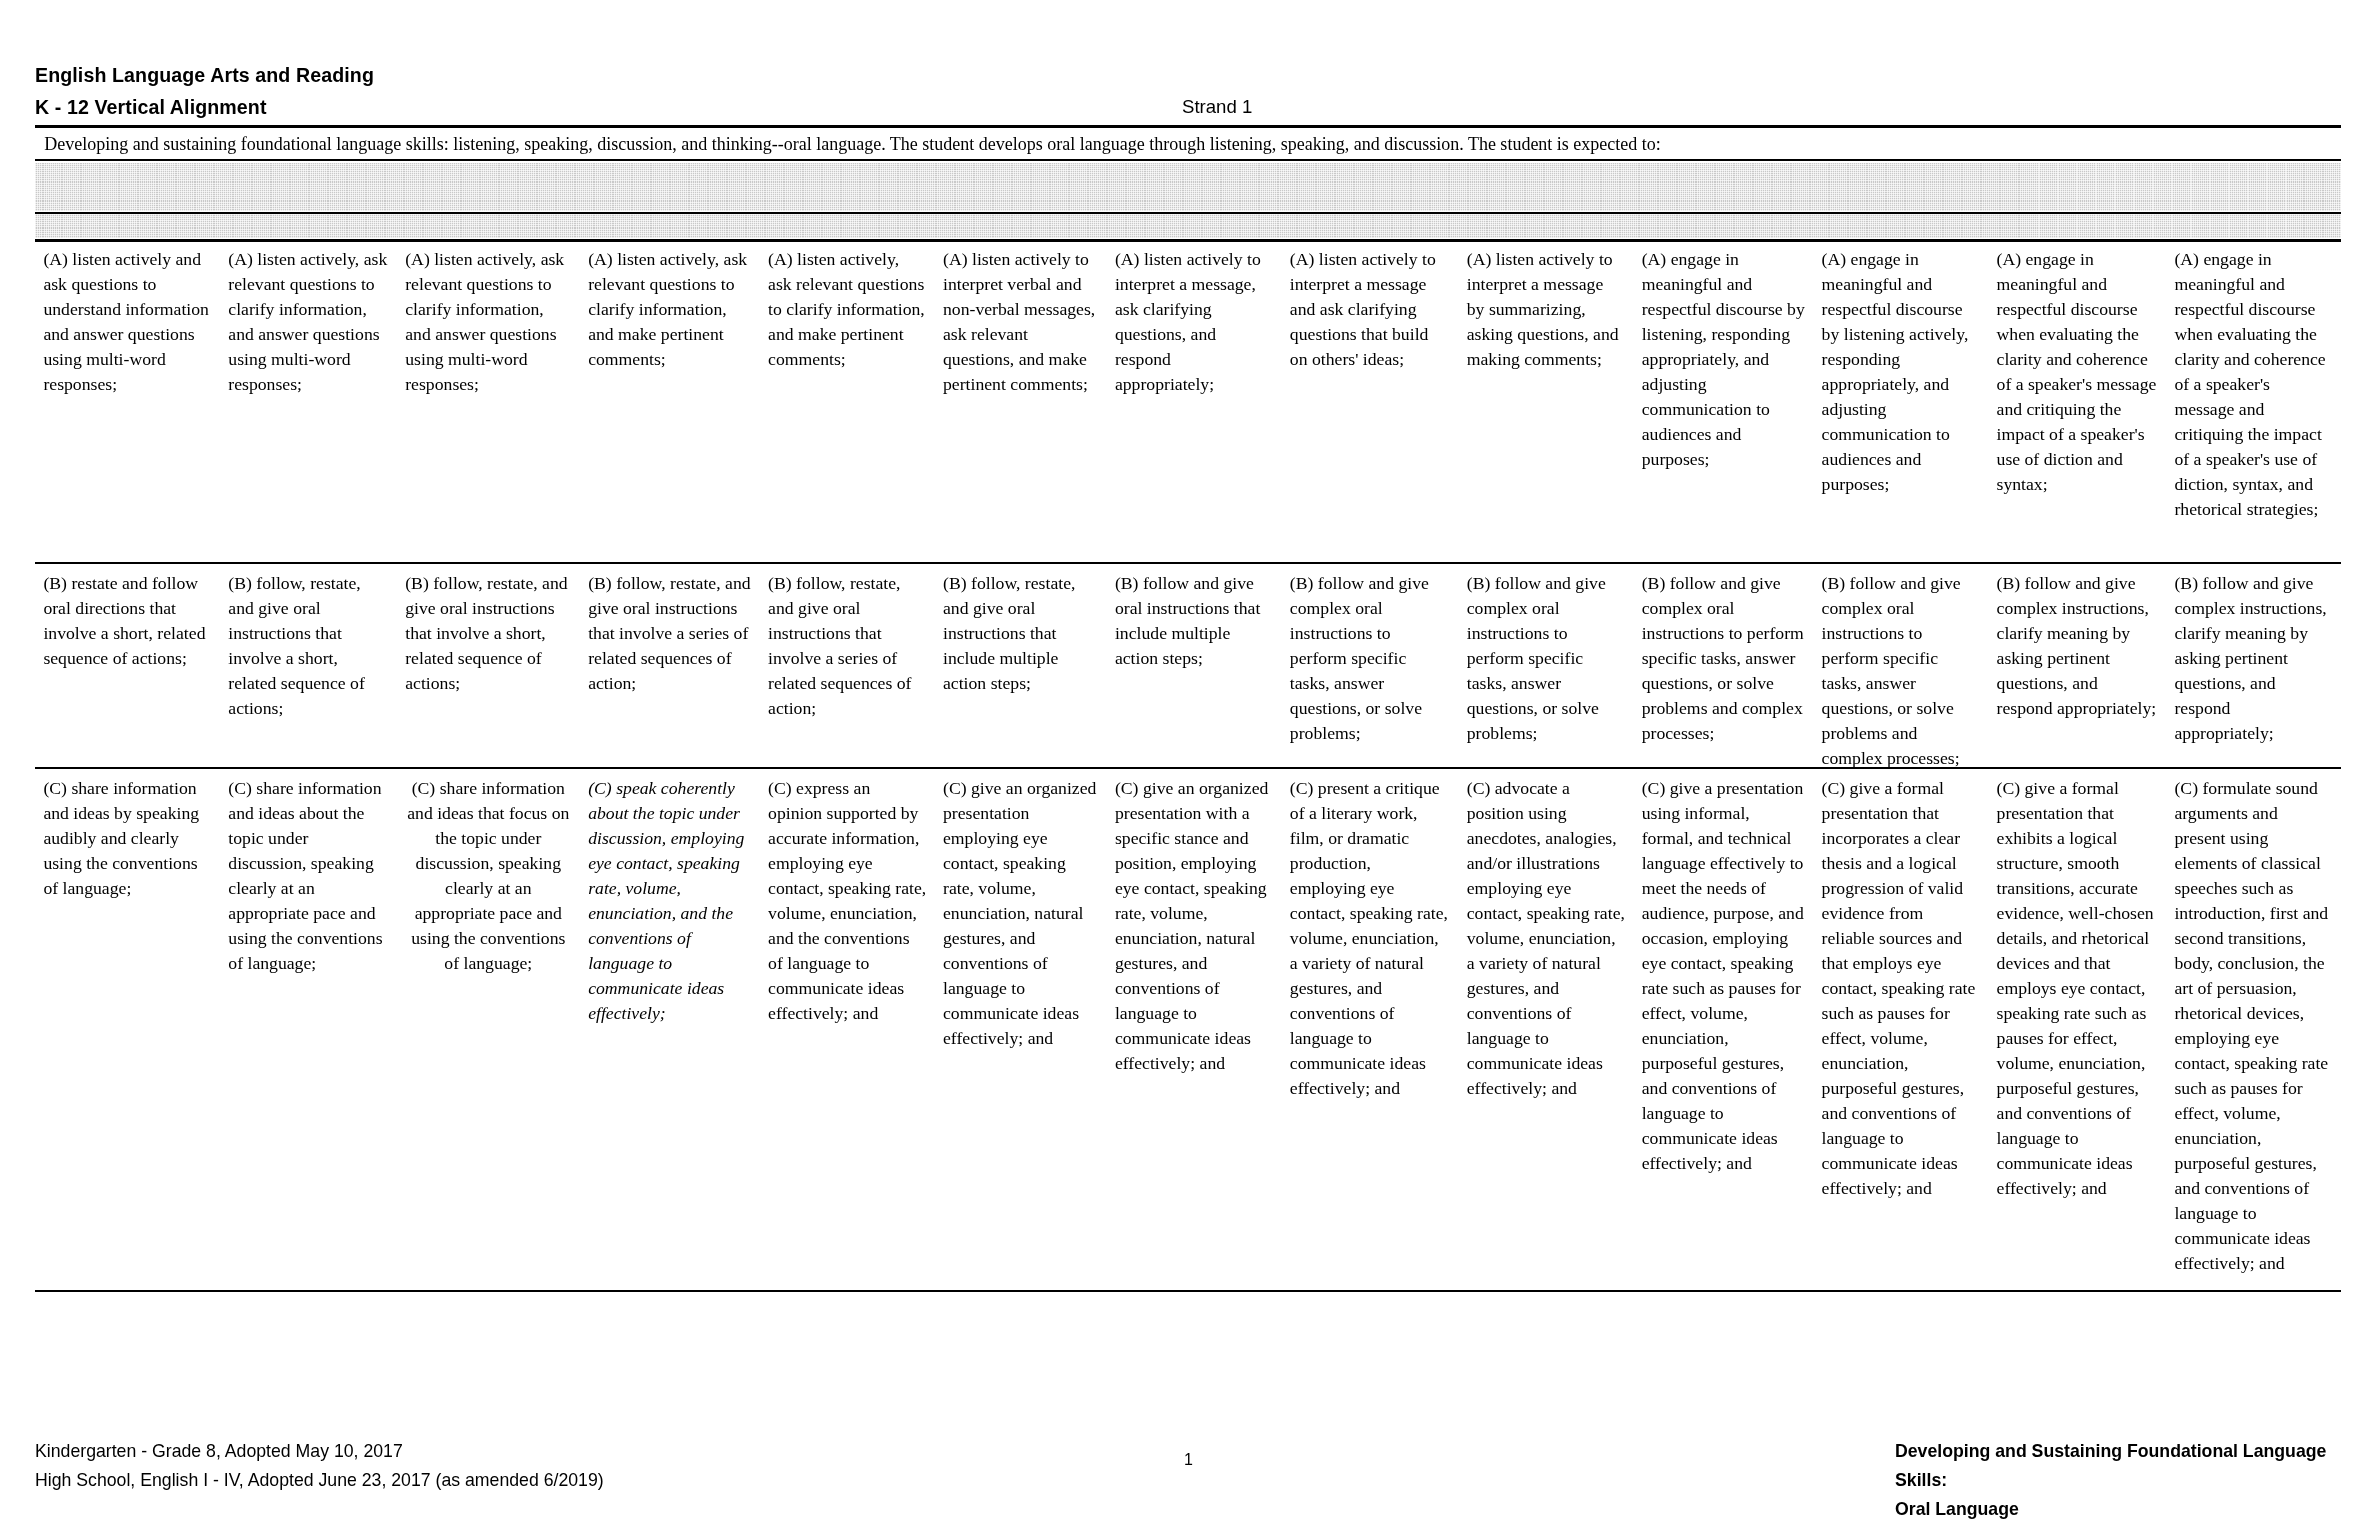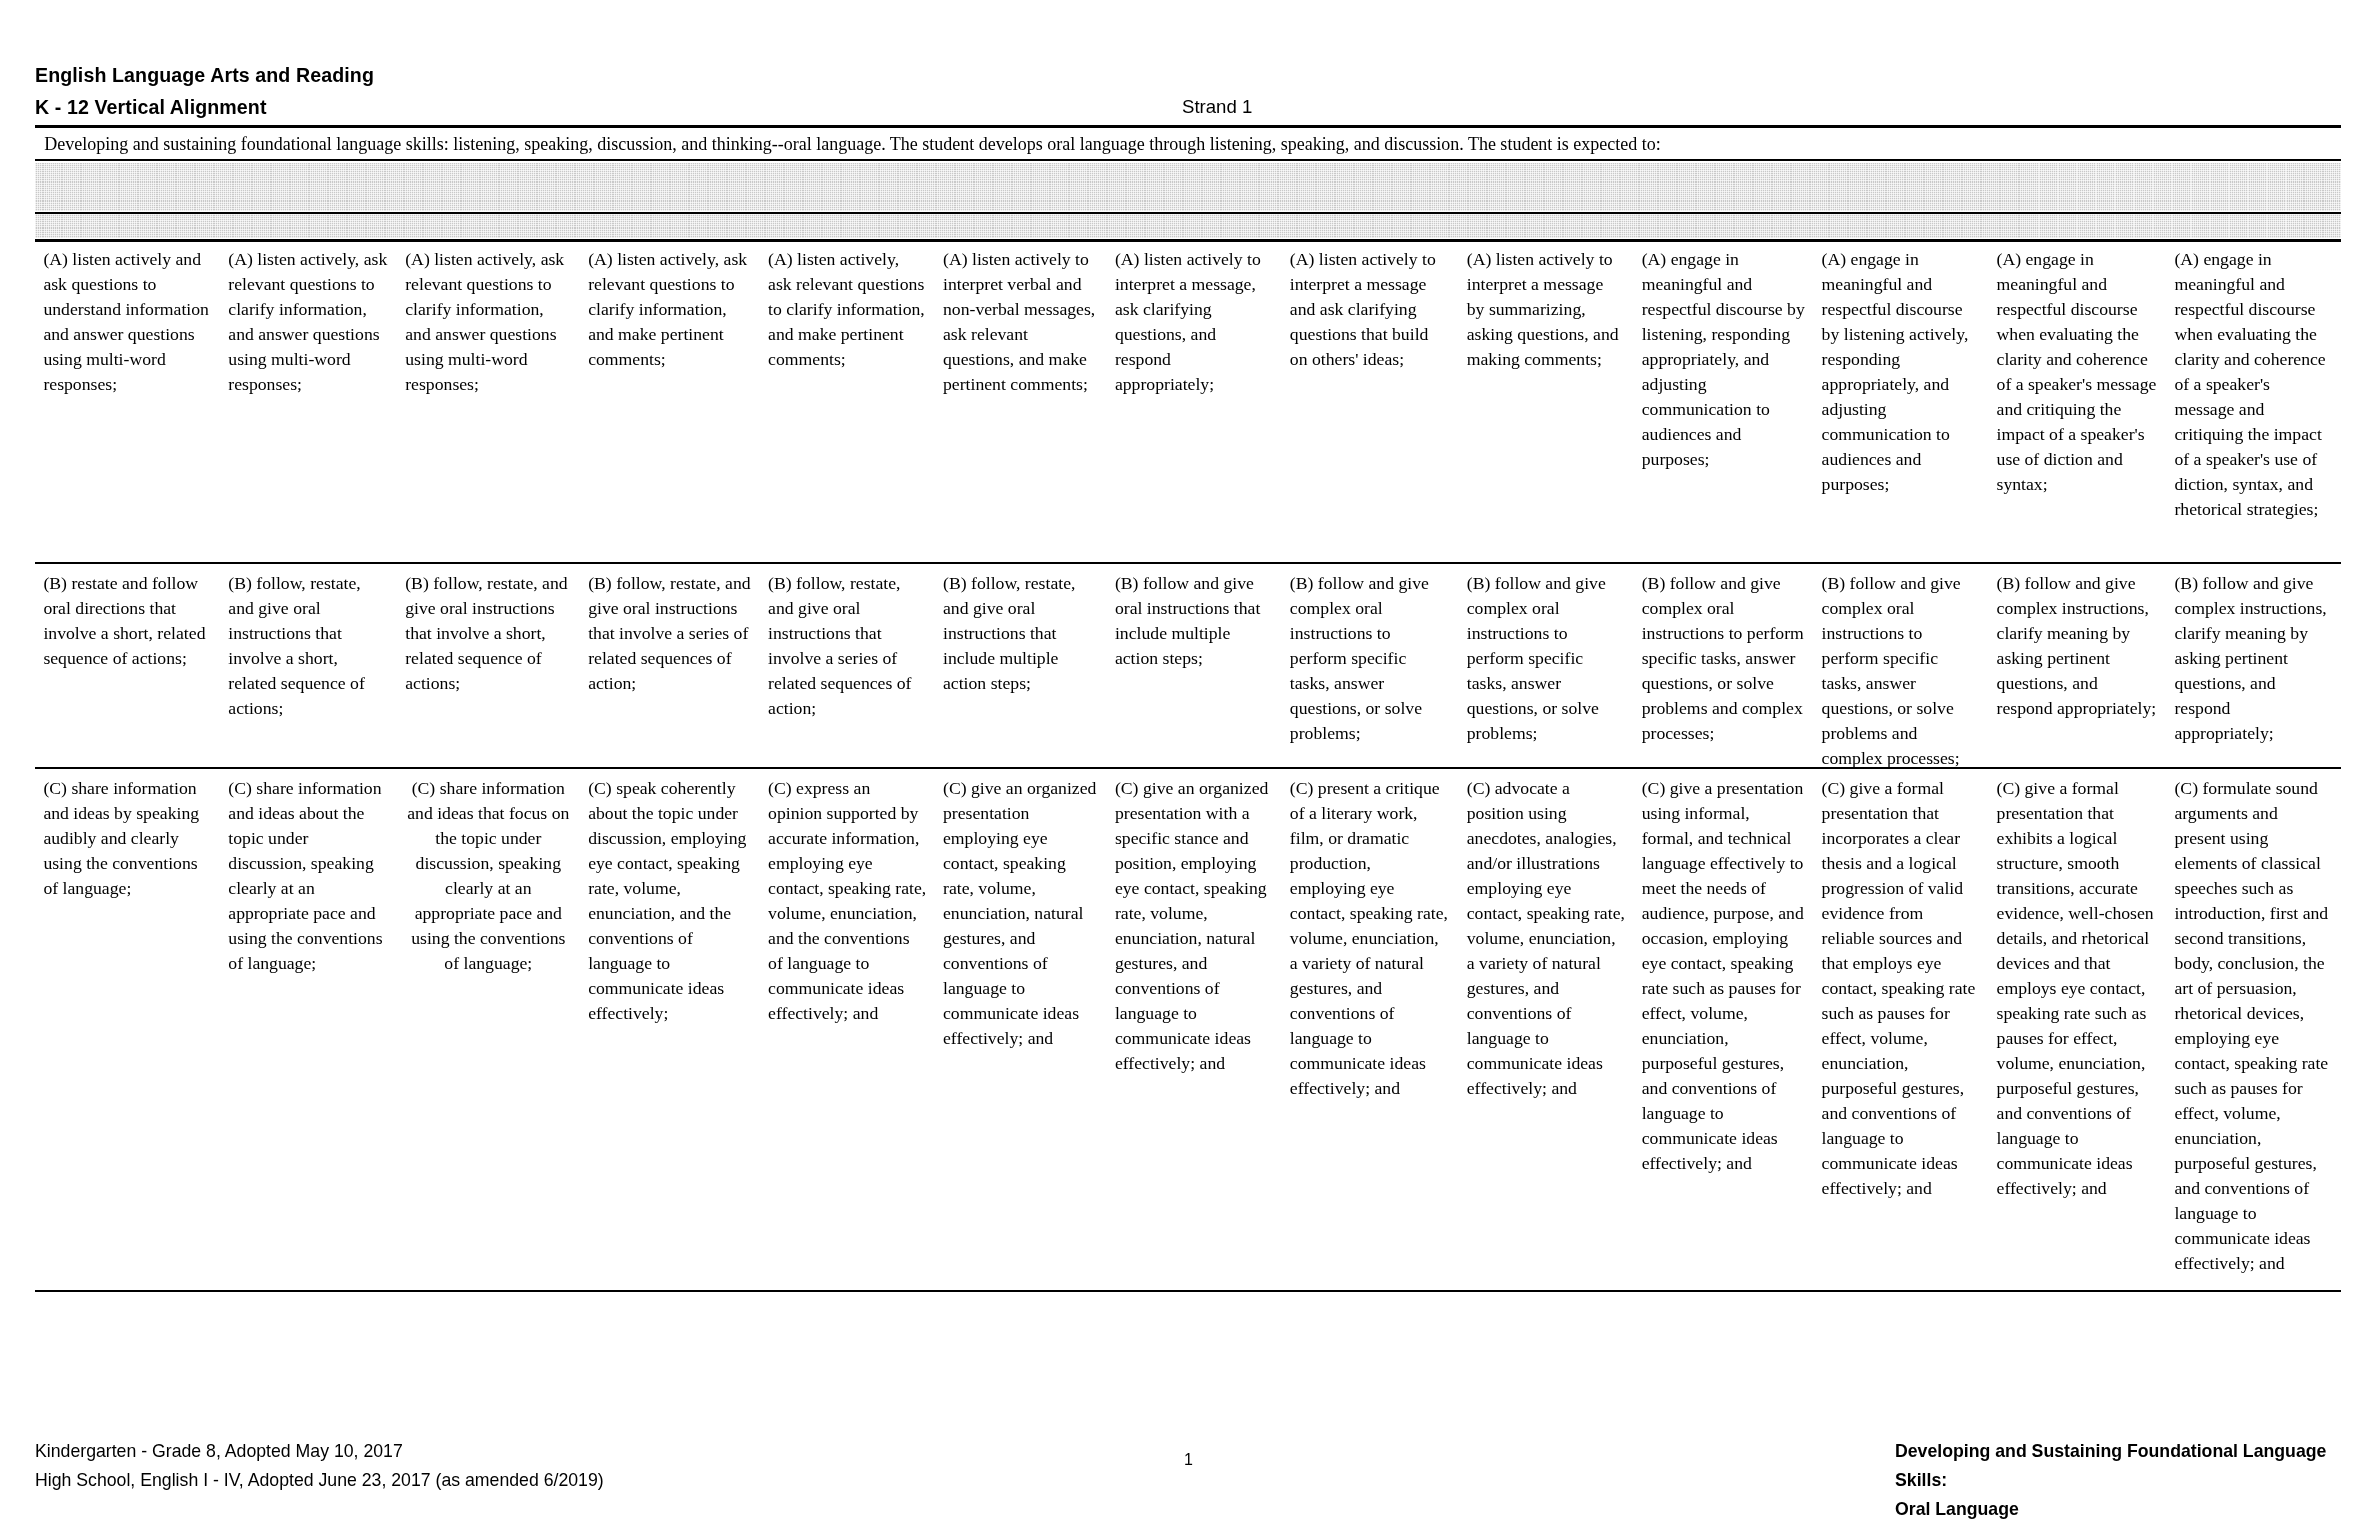--- a/index.html
+++ b/index.html
@@ -227,21 +227,21 @@
       <div class="cell" style="width: 175px;">(B) follow and give complex oral instructions to perform specific tasks, answer questions, or solve problems and complex processes;</div>
       <div class="cell" style="width: 178px;">(B) follow and give complex instructions, clarify meaning by asking pertinent questions, and respond appropriately;</div>
       <div class="cell" style="width: 175px;">(B) follow and give complex instructions, clarify meaning by asking pertinent questions, and respond appropriately;</div>
     </div>
   <div class="rowline line-c"></div>
 
   <div class="rowgrid row-c" id="row-c">
       <div class="cell" style="width: 185px;">(C) share information and ideas by speaking audibly and clearly using the conventions of language;</div>
       <div class="cell" style="width: 177px;">(C) share information and ideas about the topic under discussion, speaking clearly at an appropriate pace and using the conventions of language;</div>
       <div class="cell" style="width: 183px; text-align: center;">(C) share information and ideas that focus on the topic under discussion, speaking clearly at an appropriate pace and using the conventions of language;</div>
-      <div class="cell" style="width: 180px;">(C) speak coherently about the topic under discussion, employing eye contact, speaking rate, volume, enunciation, and the conventions of language to communicate ideas effectively;</div>
+      <div class="cell" style="width: 180px; font-style: italic;">(C) speak coherently about the topic under discussion, employing eye contact, speaking rate, volume, enunciation, and the conventions of language to communicate ideas effectively;</div>
       <div class="cell" style="width: 175px;">(C) express an opinion supported by accurate information, employing eye contact, speaking rate, volume, enunciation, and the conventions of language to communicate ideas effectively; and</div>
       <div class="cell" style="width: 172px;">(C) give an organized presentation employing eye contact, speaking rate, volume, enunciation, natural gestures, and conventions of language to communicate ideas effectively; and</div>
       <div class="cell" style="width: 175px;">(C) give an organized presentation with a specific stance and position, employing eye contact, speaking rate, volume, enunciation, natural gestures, and conventions of language to communicate ideas effectively; and</div>
       <div class="cell" style="width: 177px;">(C) present a critique of a literary work, film, or dramatic production, employing eye contact, speaking rate, volume, enunciation, a variety of natural gestures, and conventions of language to communicate ideas effectively; and</div>
       <div class="cell" style="width: 175px;">(C) advocate a position using anecdotes, analogies, and/or illustrations employing eye contact, speaking rate, volume, enunciation, a variety of natural gestures, and conventions of language to communicate ideas effectively; and</div>
       <div class="cell" style="width: 180px;">(C) give a presentation using informal, formal, and technical language effectively to meet the needs of audience, purpose, and occasion, employing eye contact, speaking rate such as pauses for effect, volume, enunciation, purposeful gestures, and conventions of language to communicate ideas effectively; and</div>
       <div class="cell" style="width: 175px;">(C) give a formal presentation that incorporates a clear thesis and a logical progression of valid evidence from reliable sources and that employs eye contact, speaking rate such as pauses for effect, volume, enunciation, purposeful gestures, and conventions of language to communicate ideas effectively; and</div>
       <div class="cell" style="width: 178px;">(C) give a formal presentation that exhibits a logical structure, smooth transitions, accurate evidence, well-chosen details, and rhetorical devices and that employs eye contact, speaking rate such as pauses for effect, volume, enunciation, purposeful gestures, and conventions of language to communicate ideas effectively; and</div>
       <div class="cell" style="width: 175px;">(C) formulate sound arguments and present using elements of classical speeches such as introduction, first and second transitions, body, conclusion, the art of persuasion, rhetorical devices, employing eye contact, speaking rate such as pauses for effect, volume, enunciation, purposeful gestures, and conventions of language to communicate ideas effectively; and</div>
     </div>

